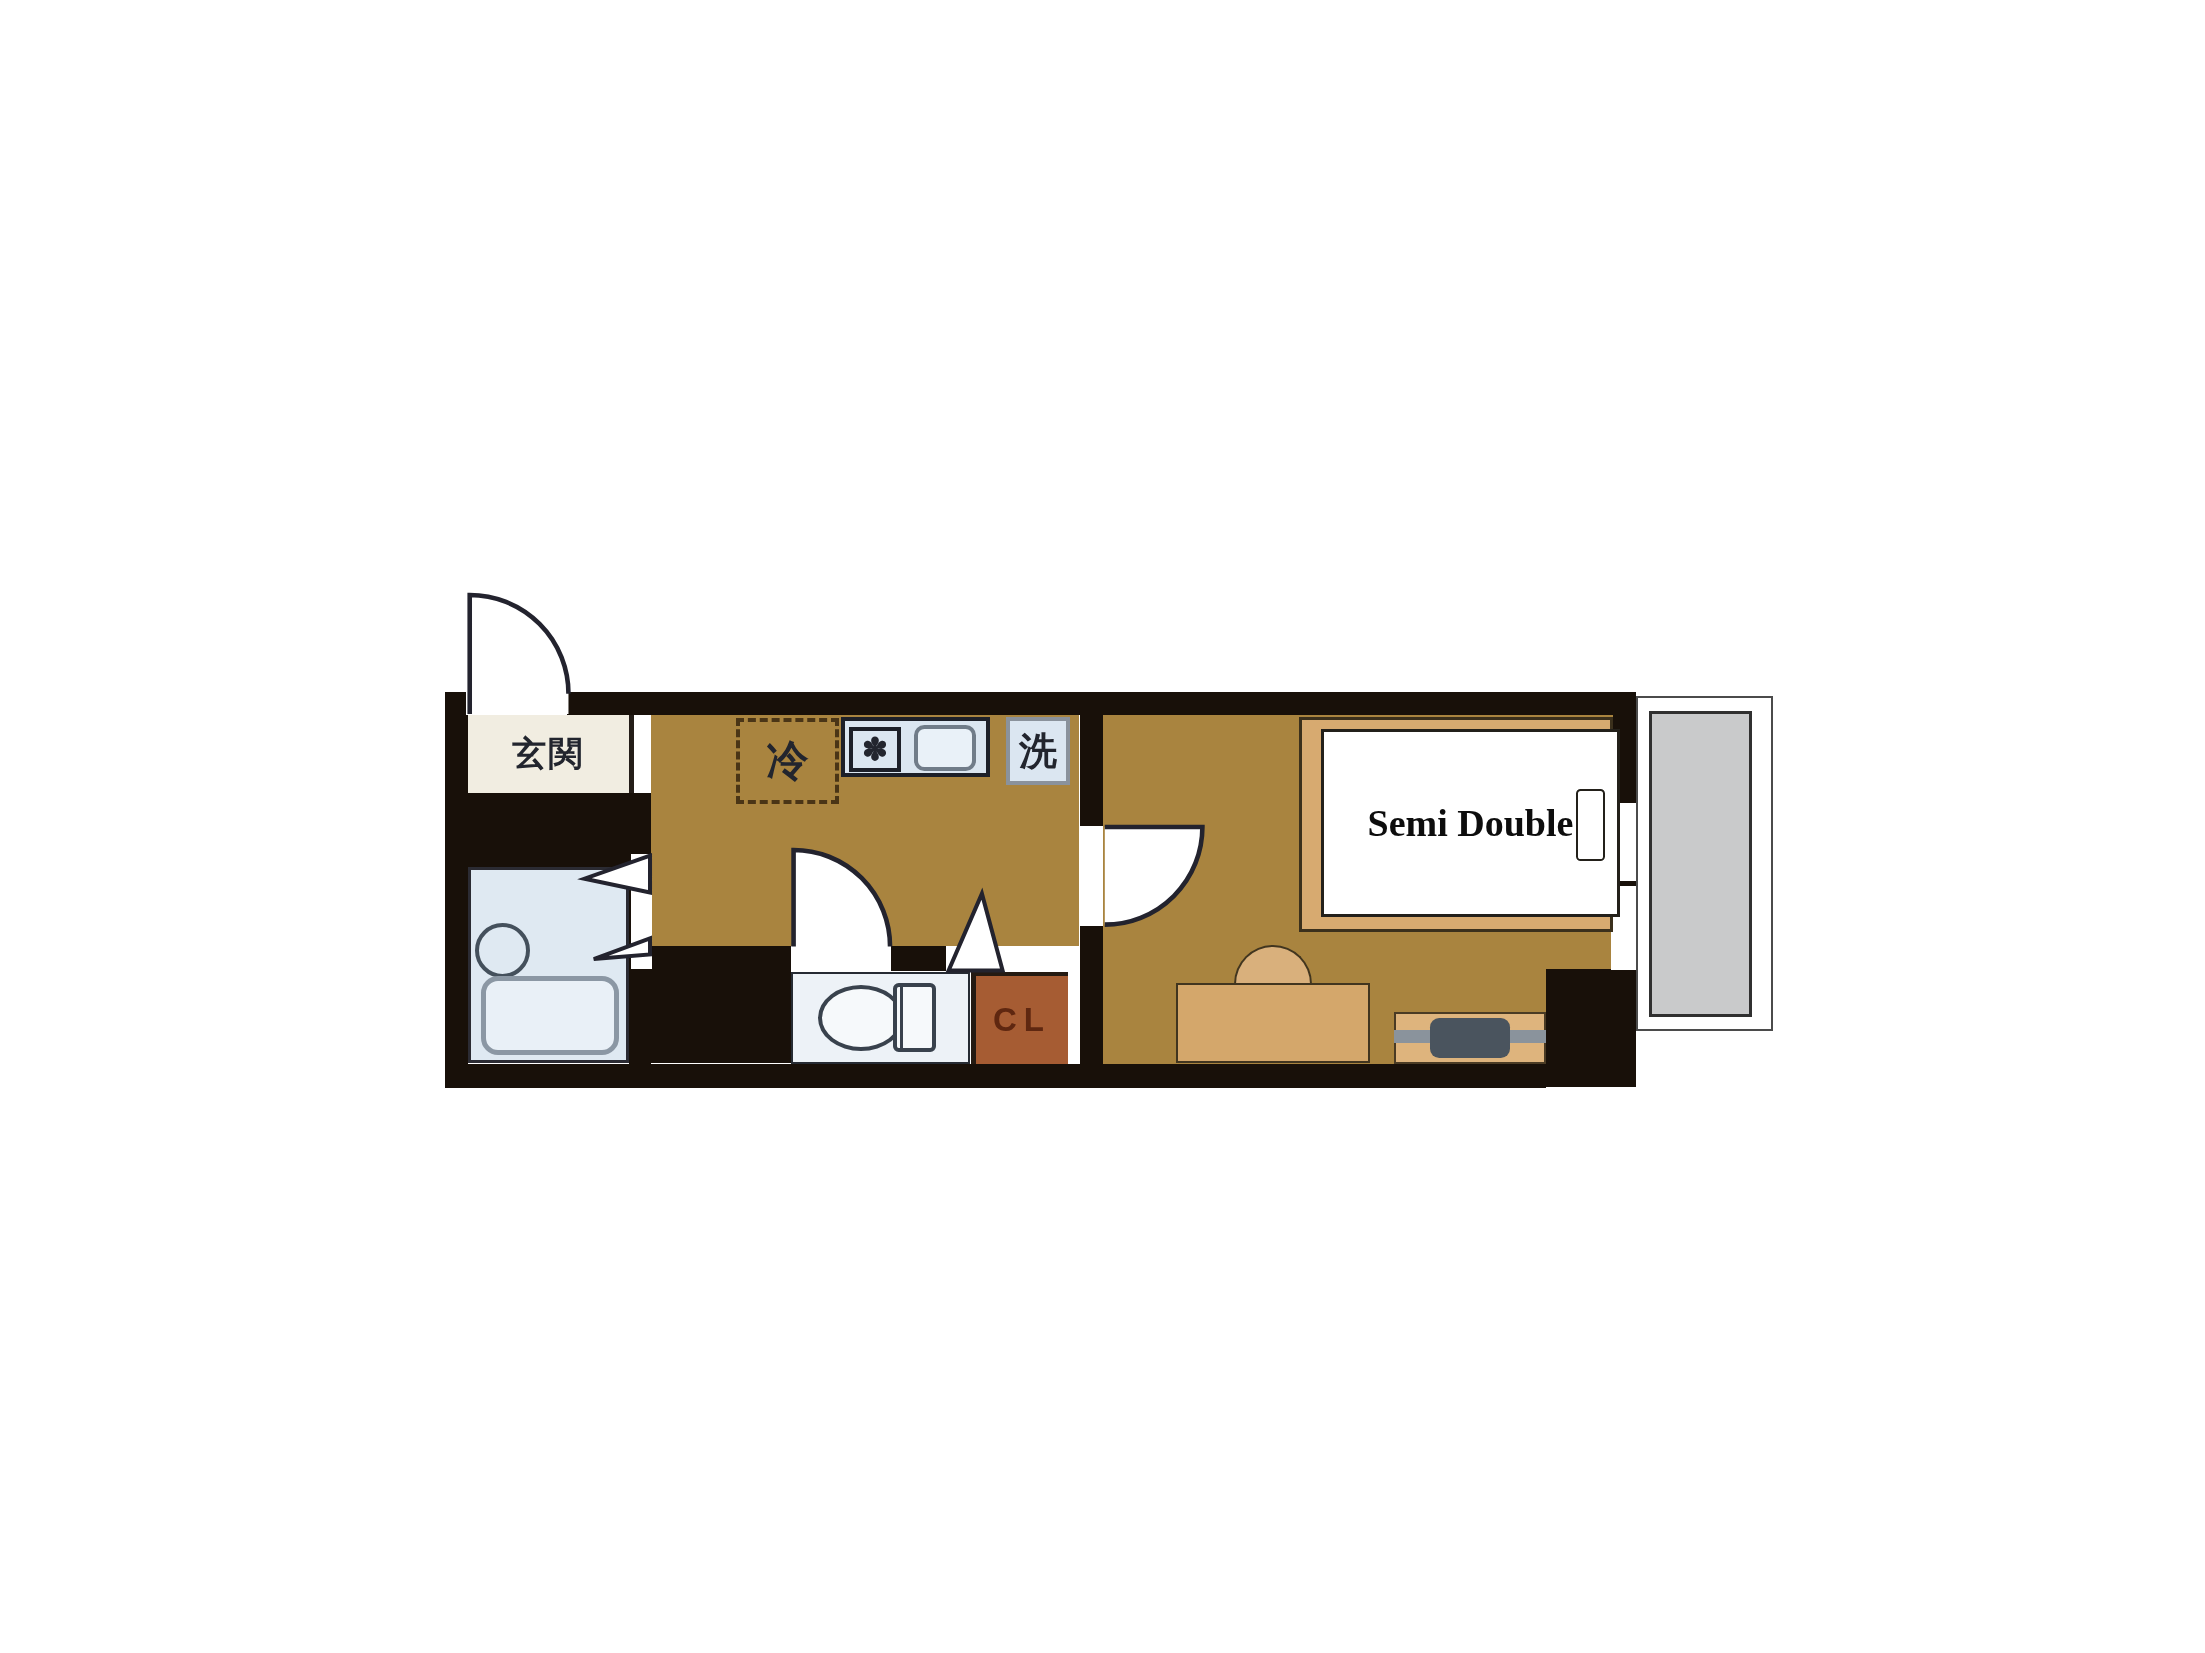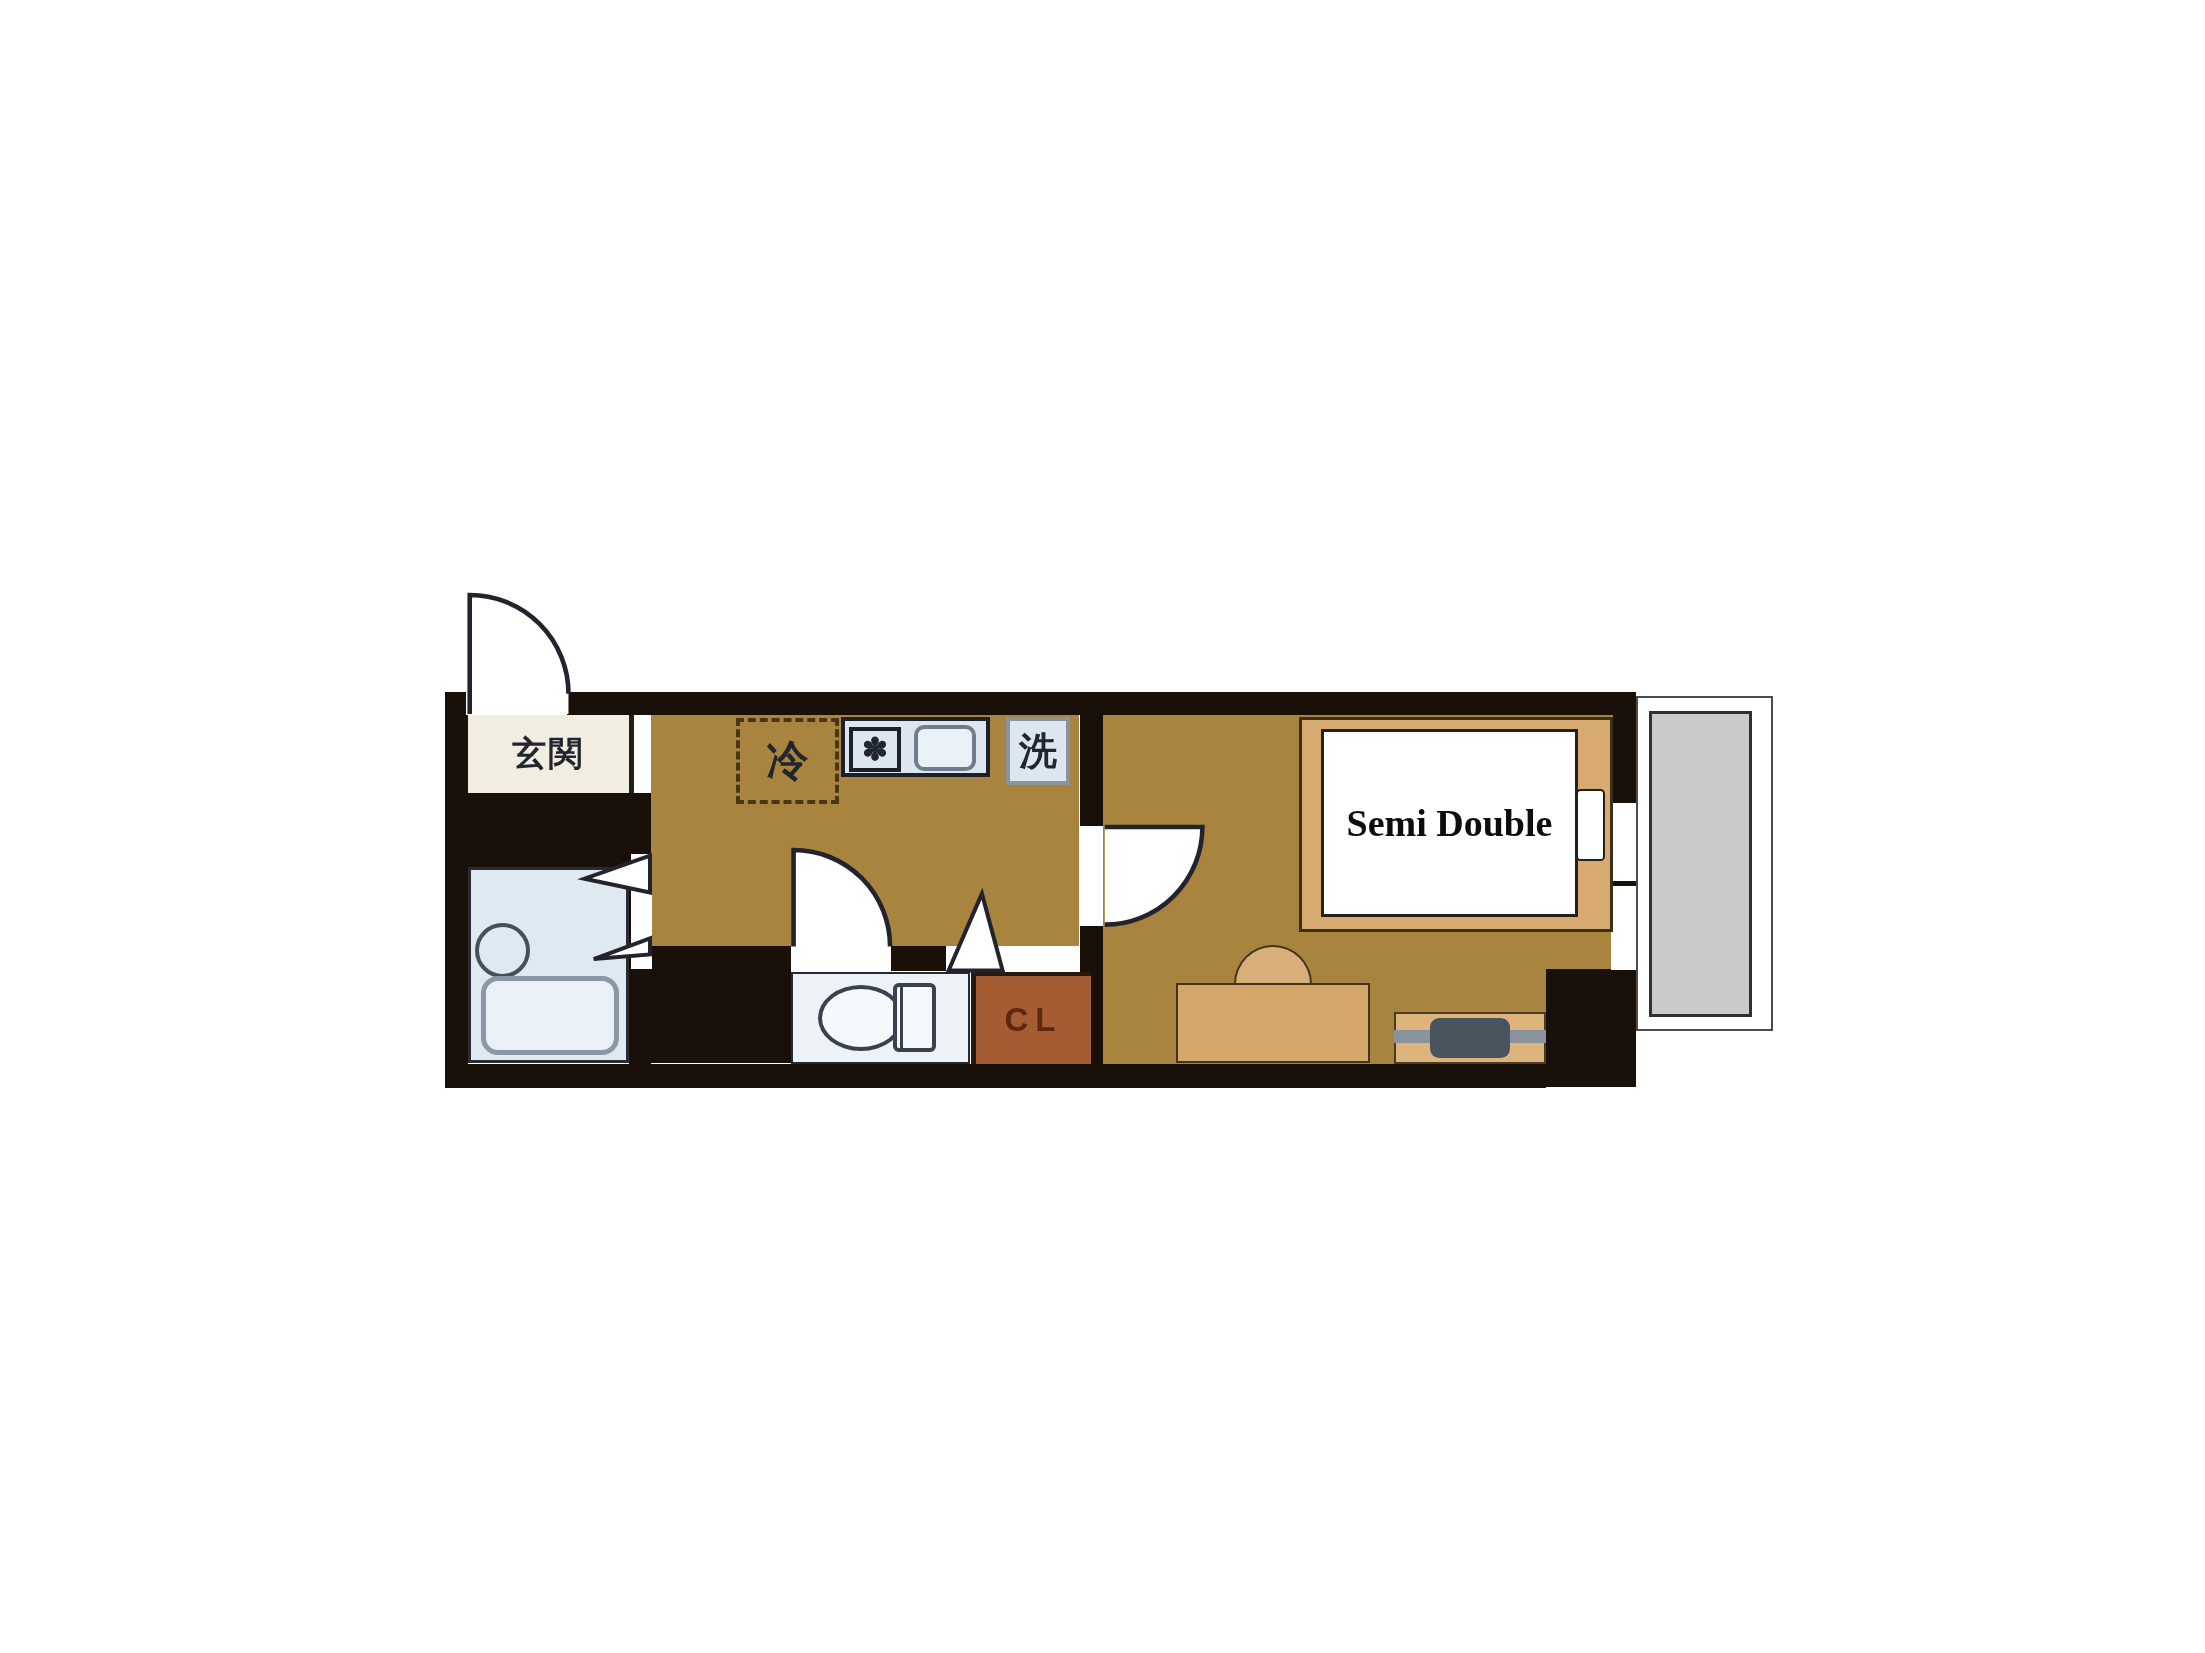--- a/index.html
+++ b/index.html
@@ -99,26 +99,26 @@
   <div class="abs sink" style="left:914px;top:725px;width:62px;height:46px;"></div>
   <div class="abs washer label" style="left:1006px;top:717px;width:64px;height:68px;">
     <span class="txt-washer">洗</span>
   </div>
 
   <div class="abs toilet-room" style="left:791px;top:972px;width:179px;height:92px;"></div>
   <div class="abs toilet-bowl" style="left:818px;top:985px;width:86px;height:66px;"></div>
   <div class="abs toilet-tank" style="left:893px;top:983px;width:43px;height:69px;"></div>
   <div class="abs toilet-tank-line" style="left:900px;top:987px;width:3.4px;height:62px;"></div>
 
-  <div class="abs closet label" style="left:971px;top:972px;width:120px;height:92px;">
+  <div class="abs closet label" style="left:971px;top:972px;width:97px;height:92px;">
     <span class="label-text txt-cl">CL</span>
   </div>
 
   <div class="abs bed-frame" style="left:1299px;top:717px;width:314px;height:215px;"></div>
-  <div class="abs mattress label" style="left:1321px;top:729px;width:257px;height:188px;">
+  <div class="abs mattress label" style="left:1321px;top:729px;width:299px;height:188px;">
     <span class="txt-bed">Semi Double</span>
   </div>
   <div class="abs pillow" style="left:1576px;top:789px;width:29px;height:72px;"></div>
   <div class="abs chair" style="left:1234px;top:945px;width:78px;height:39px;"></div>
   <div class="abs desk" style="left:1176px;top:983px;width:194px;height:80px;"></div>
   <div class="abs tv-board" style="left:1394px;top:1012px;width:152px;height:52px;"></div>
   <div class="abs tv-line" style="left:1394px;top:1030px;width:152px;height:12.6px;"></div>
   <div class="abs tv" style="left:1430px;top:1018px;width:80px;height:40px;"></div>
 
   <div class="abs balcony-outer" style="left:1636px;top:696px;width:137px;height:335px;"></div>

